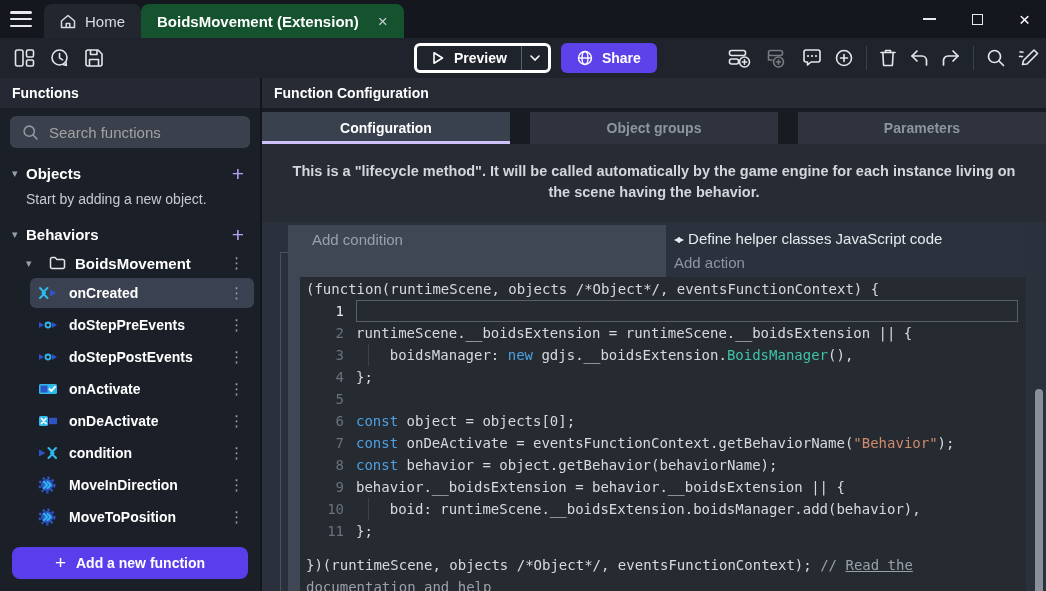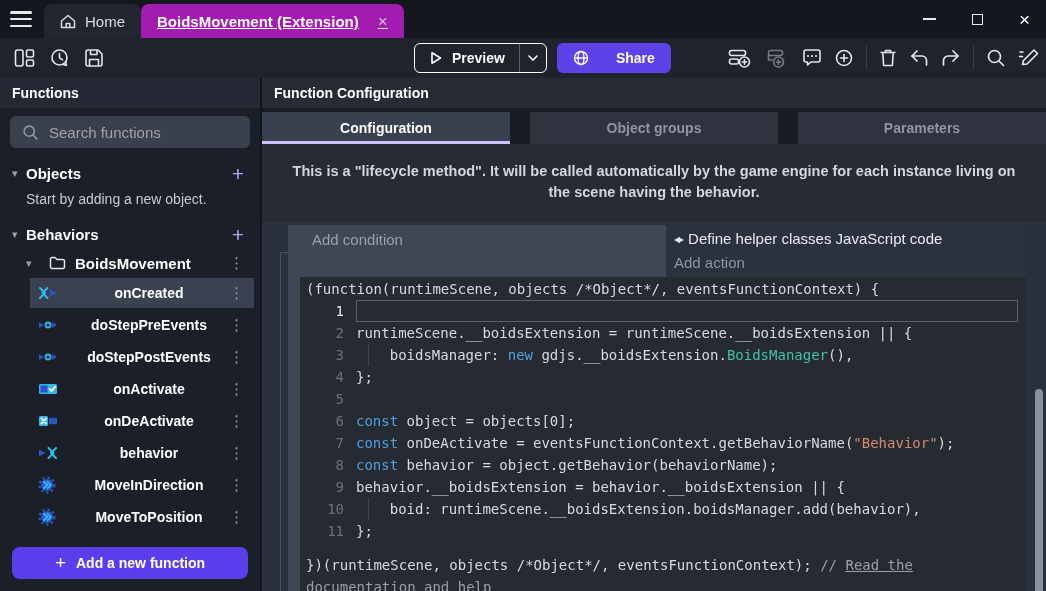--- a/index.html
+++ b/index.html
@@ -6,38 +6,38 @@
   html,body { width:1046px; height:591px; overflow:hidden; }
   body { font-family:"Liberation Sans", sans-serif; background:#171b22; color:#e8eaee; }
   .app { width:1046px; height:591px; display:flex; flex-direction:column; background:#171b22; }
 
   
   .titlebar { height:38px; background:#14171d; position:relative; display:flex; align-items:flex-end; padding-left:44px; flex:0 0 38px; }
   .hamburger { position:absolute; left:10px; top:11px; width:22px; height:16px; display:flex; flex-direction:column; justify-content:space-between; cursor:pointer; }
   .hamburger i { display:block; height:2.5px; background:#e8eaee; border-radius:2px; }
   .tab { height:34px; display:flex; align-items:center; gap:9px; padding:0 16px; border-radius:8px 8px 0 0; font-size:15px; cursor:pointer; }
   .tab.home { background:#22262e; color:#d9dce1; }
-  .tab.active { background:#a21caf; color:#ffffff; font-weight:700;text-decoration:underline; }
+  .tab.active { background:#14532d; color:#ffffff; font-weight:700; }
   .tab .tab-close { font-weight:400; color:#c9ccd2; font-size:17px; margin-left:10px; line-height:1; }
   .win-controls { position:absolute; right:16px; top:0; height:38px; display:flex; align-items:center; gap:36px; }
   .wc { display:inline-flex; align-items:center; justify-content:center; cursor:pointer; }
   .wc-min { width:13px; height:2px; background:#e8eaee; }
   .wc-max { width:11px; height:11px; border:1.6px solid #e8eaee; }
   .wc-close { font-size:19px; color:#ffffff; line-height:1; }
 
   
   .toolbar { height:40px; background:#1f242c; position:relative; display:flex; align-items:center; padding:0 10px; flex:0 0 40px; }
   .tb-left { display:flex; align-items:center; gap:14px; padding-left:4px; }
   .tb-btn { display:inline-flex; align-items:center; justify-content:center; cursor:pointer; }
   .tb-center { position:absolute; left:414px; top:5px; display:flex; align-items:center; gap:10px; }
-  .preview-btn { display:flex; align-items:stretch; height:30px; border:1px solid #ffffff; border-radius:6px; color:#fff; }
+  .preview-btn { display:flex; align-items:stretch; height:30px; border:3px solid #ffffff; border-radius:6px; color:#fff; }
   .pv-main { display:flex; align-items:center; gap:9px; padding:0 14px; font-size:14px; font-weight:700; cursor:pointer; }
   .pv-split { width:1px; background:#5a616c; }
   .pv-caret { width:26px; display:flex; align-items:center; justify-content:center; cursor:pointer; }
-  .share-btn { display:flex; align-items:center; gap:27px; height:30px; padding:0 16px; border-radius:6px; background:#5d41e9; color:#fff; font-size:14px; font-weight:700; border:none; cursor:pointer; }
+  .share-btn { display:flex; align-items:center; gap:9px; height:30px; padding:0 16px; border-radius:6px; background:#5d41e9; color:#fff; font-size:14px; font-weight:700; border:none; cursor:pointer; }
   .tb-right { position:absolute; right:6px; top:0; height:40px; display:flex; align-items:center; gap:12px; }
   .tb-sep { width:1px; height:24px; background:#3a404a; }
   .dim { opacity:.45; }
   svg.ic { display:block; }
 
   
   .content { flex:1; display:flex; min-height:0; }
 
   
   .sidebar { width:262px; flex:0 0 262px; background:#1b2028; border-right:2px solid #12151b; display:flex; flex-direction:column; }
@@ -47,21 +47,21 @@
   .search-ph { color:#a3a3a3; font-size:15px; }
   .list { flex:1; overflow:hidden; display:flex; flex-direction:column; }
   .section-row { height:30px; display:flex; align-items:center; padding:0 16px 0 12px; margin-top:4px; cursor:pointer; }
   .caret { color:#9aa0a8; font-size:11px; width:14px; }
   .section-label { font-weight:700; font-size:15px; color:#fff; flex:1; }
   .plus { color:#b1a0f3; font-size:21px; font-weight:400; line-height:1; cursor:pointer; }
   .empty-text { padding:3px 12px 8px 26px; color:#c6cad0; font-size:14px; }
   .folder-row { height:28px; display:flex; align-items:center; padding:0 16px 0 26px; gap:9px; cursor:pointer; }
   .folder-label { font-weight:700; font-size:15px; color:#fff; flex:1; }
   .kebab { color:#9aa0a8; font-size:15px; cursor:pointer; }
-  .item-row { height:30px; display:flex; align-items:center; margin:1px 6px 1px 30px; padding:0 10px 0 8px; border-radius:1px; cursor:pointer;text-align:center; }
+  .item-row { height:30px; display:flex; align-items:center; margin:1px 6px 1px 30px; padding:0 10px 0 8px; border-radius:6px; cursor:pointer; }
   .item-row.selected { background:#3a4150; }
   .item-icon { width:24px; margin-right:7px; display:flex; align-items:center; }
   .item-label { flex:1; font-weight:700; font-size:14px; color:#fff; }
   .add-fn { margin:auto 12px 12px; height:32px; border-radius:8px; background:#5a3eec; color:#fff; font-weight:700; font-size:14px; display:flex; align-items:center; justify-content:center; gap:10px; border:none; cursor:pointer; }
   .add-fn .plus-w { font-size:19px; font-weight:400; }
 
   
   .main { flex:1; display:flex; flex-direction:column; background:#171b22; position:relative; min-width:0; }
   .main .panel-header { background:#262b34; }
   .tabs { display:flex; height:32px; margin-top:4px; gap:20px; flex:0 0 32px; }
@@ -348,21 +348,21 @@
         </div>
 
         <div class="item-row">
           <span class="item-icon">
             <svg class="ic" width="20" height="14" viewBox="0 0 20 14" fill="none">
                 <path d="M1 3.6 L7.4 7 L1 10.4 Z" fill="#2e55c8"></path>
                 <path d="M10.5 2 L15.5 7 L10.5 12" stroke="#2fb9ea" stroke-width="2.1" stroke-linecap="round" stroke-linejoin="round"></path>
                 <path d="M18 2 L13 7 L18 12" stroke="#2fb9ea" stroke-width="2.1" stroke-linecap="round" stroke-linejoin="round"></path>
               </svg>
           </span>
-          <span class="item-label">behavior</span>
+          <span class="item-label">condition</span>
           <span class="kebab">⋮</span>
         </div>
 
         <div class="item-row">
           <span class="item-icon">
             <svg class="ic" width="18" height="18" viewBox="0 0 18 18" fill="none">
                 <circle cx="9" cy="9" r="6" fill="#2e55c8"></circle>
                 <circle cx="9" cy="9" r="7.4" stroke="#2e55c8" stroke-width="2.2" stroke-dasharray="2.4 2.6"></circle>
                 <path d="M6 5.8 L9.2 9 L6 12.2" stroke="#2fb9ea" stroke-width="1.9" stroke-linecap="round" stroke-linejoin="round"></path>
                 <path d="M9.6 5.8 L12.8 9 L9.6 12.2" stroke="#2fb9ea" stroke-width="1.9" stroke-linecap="round" stroke-linejoin="round"></path>

